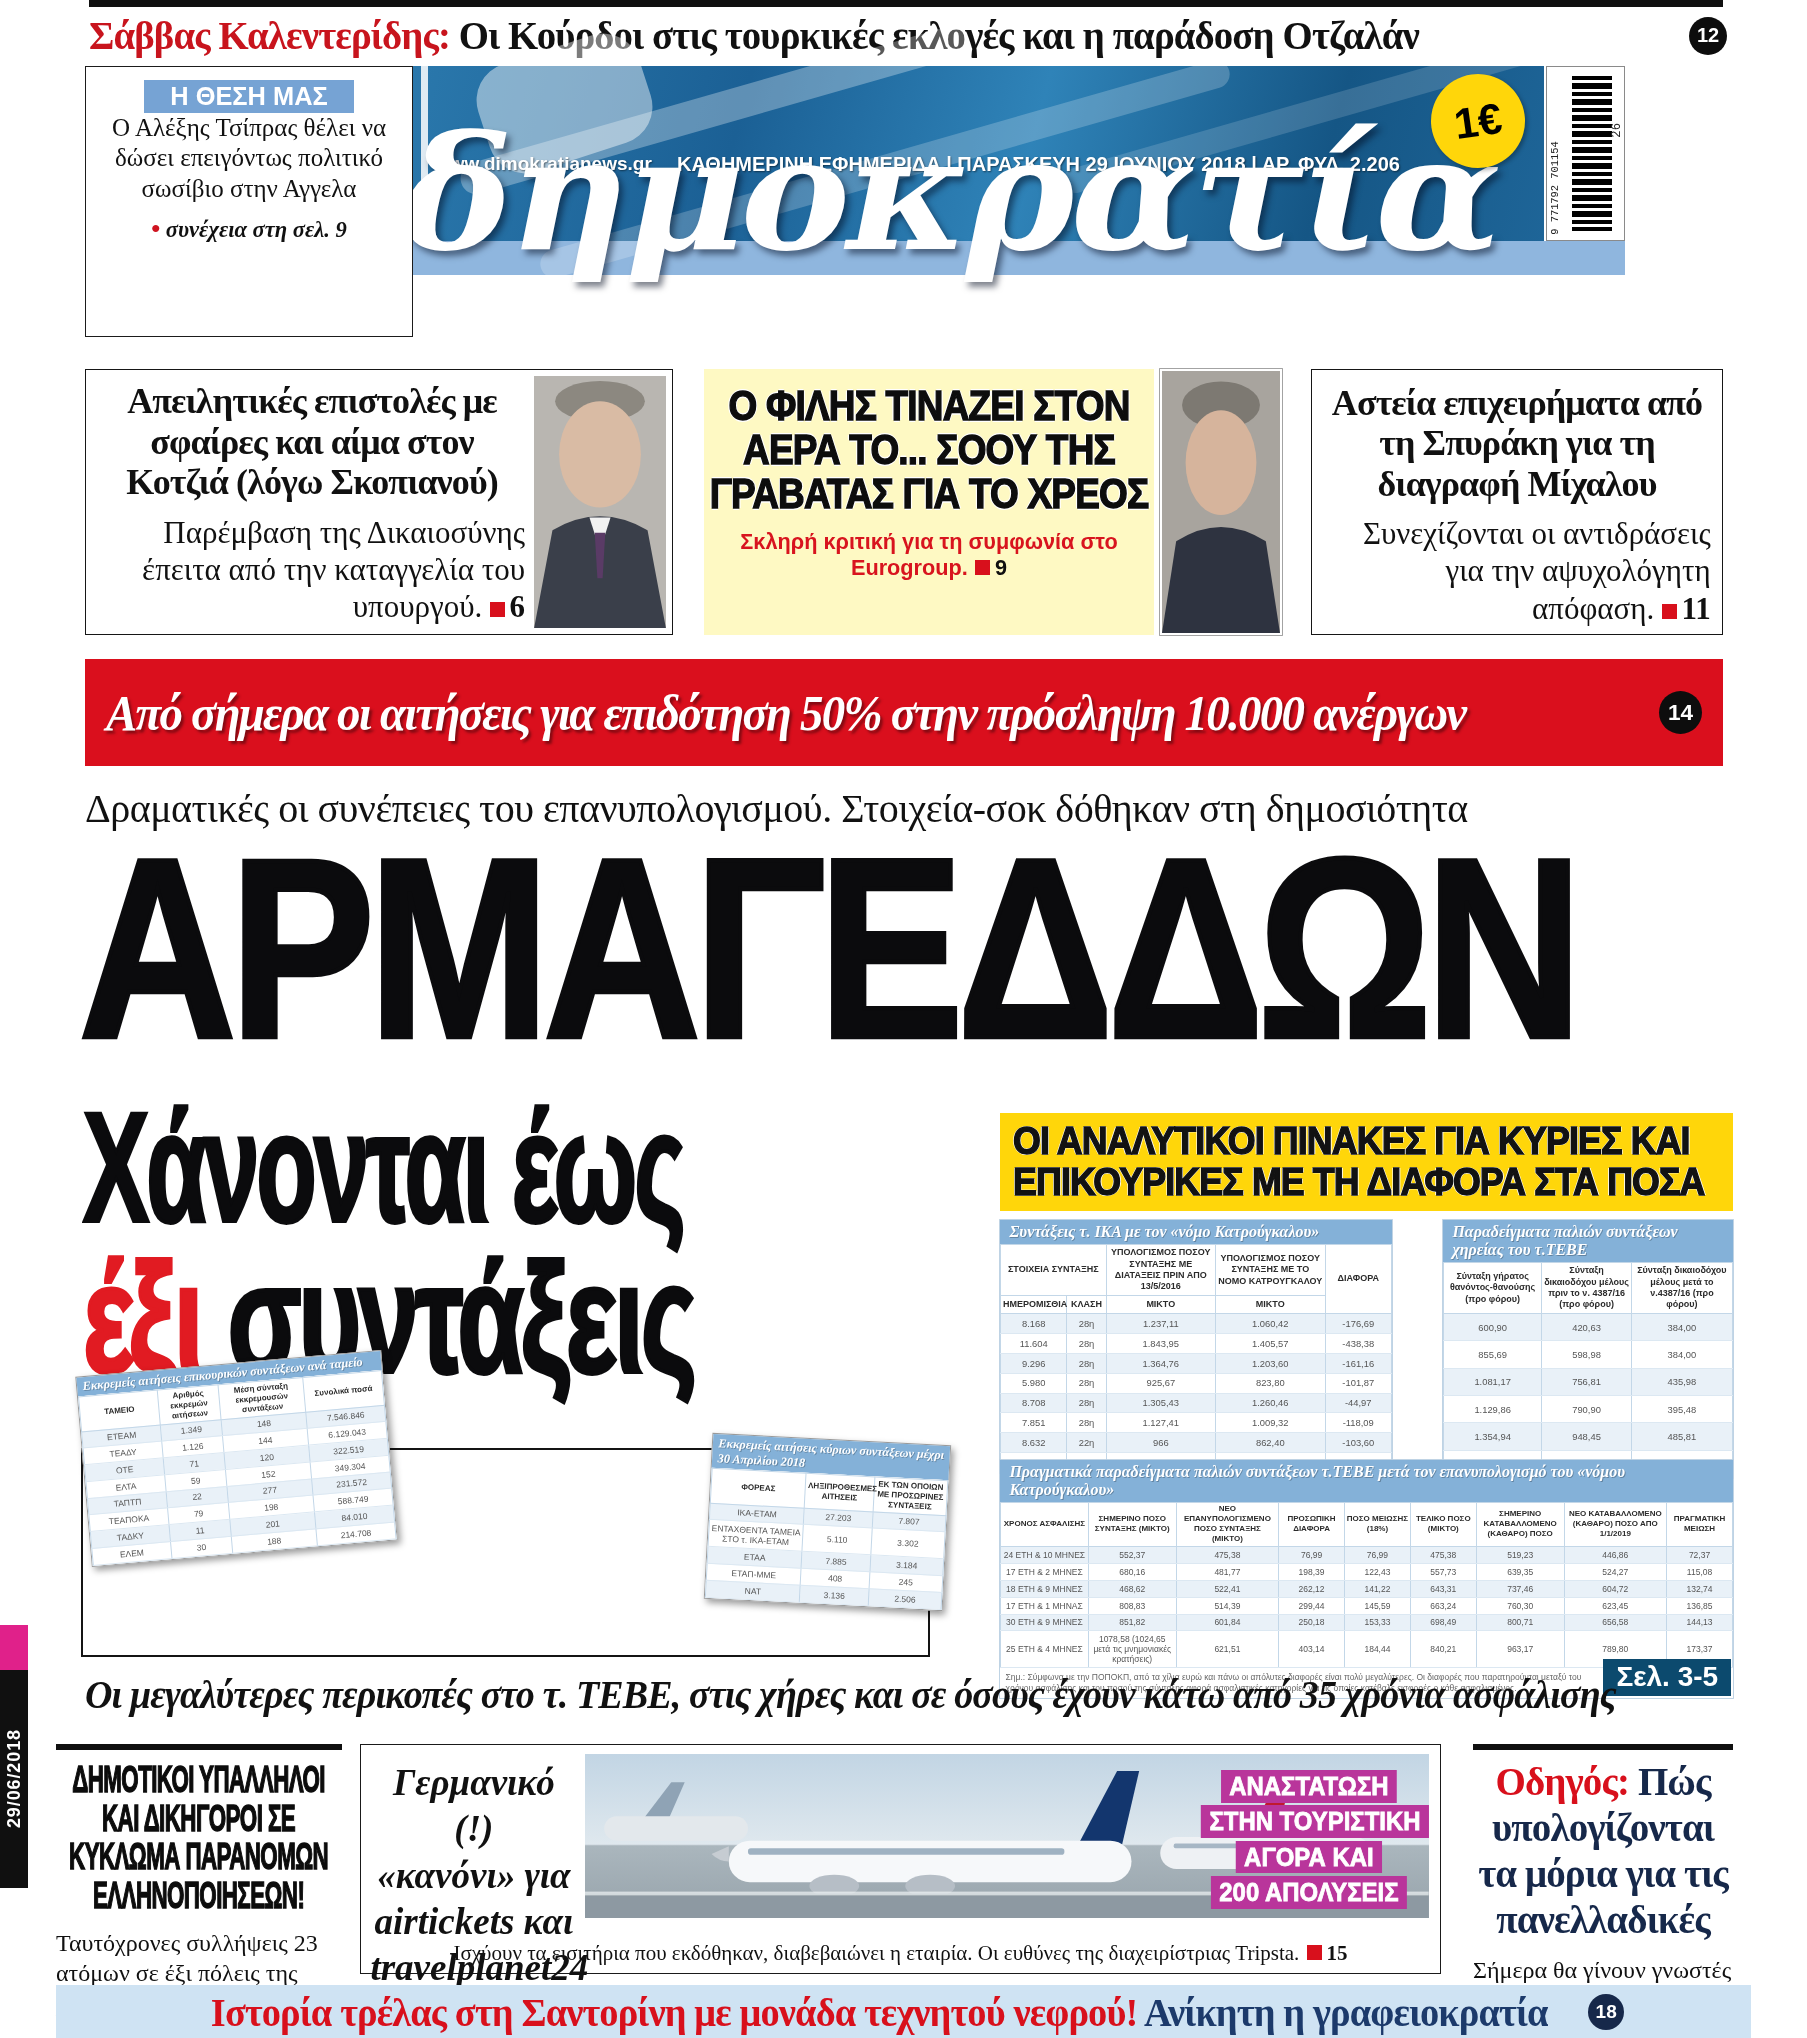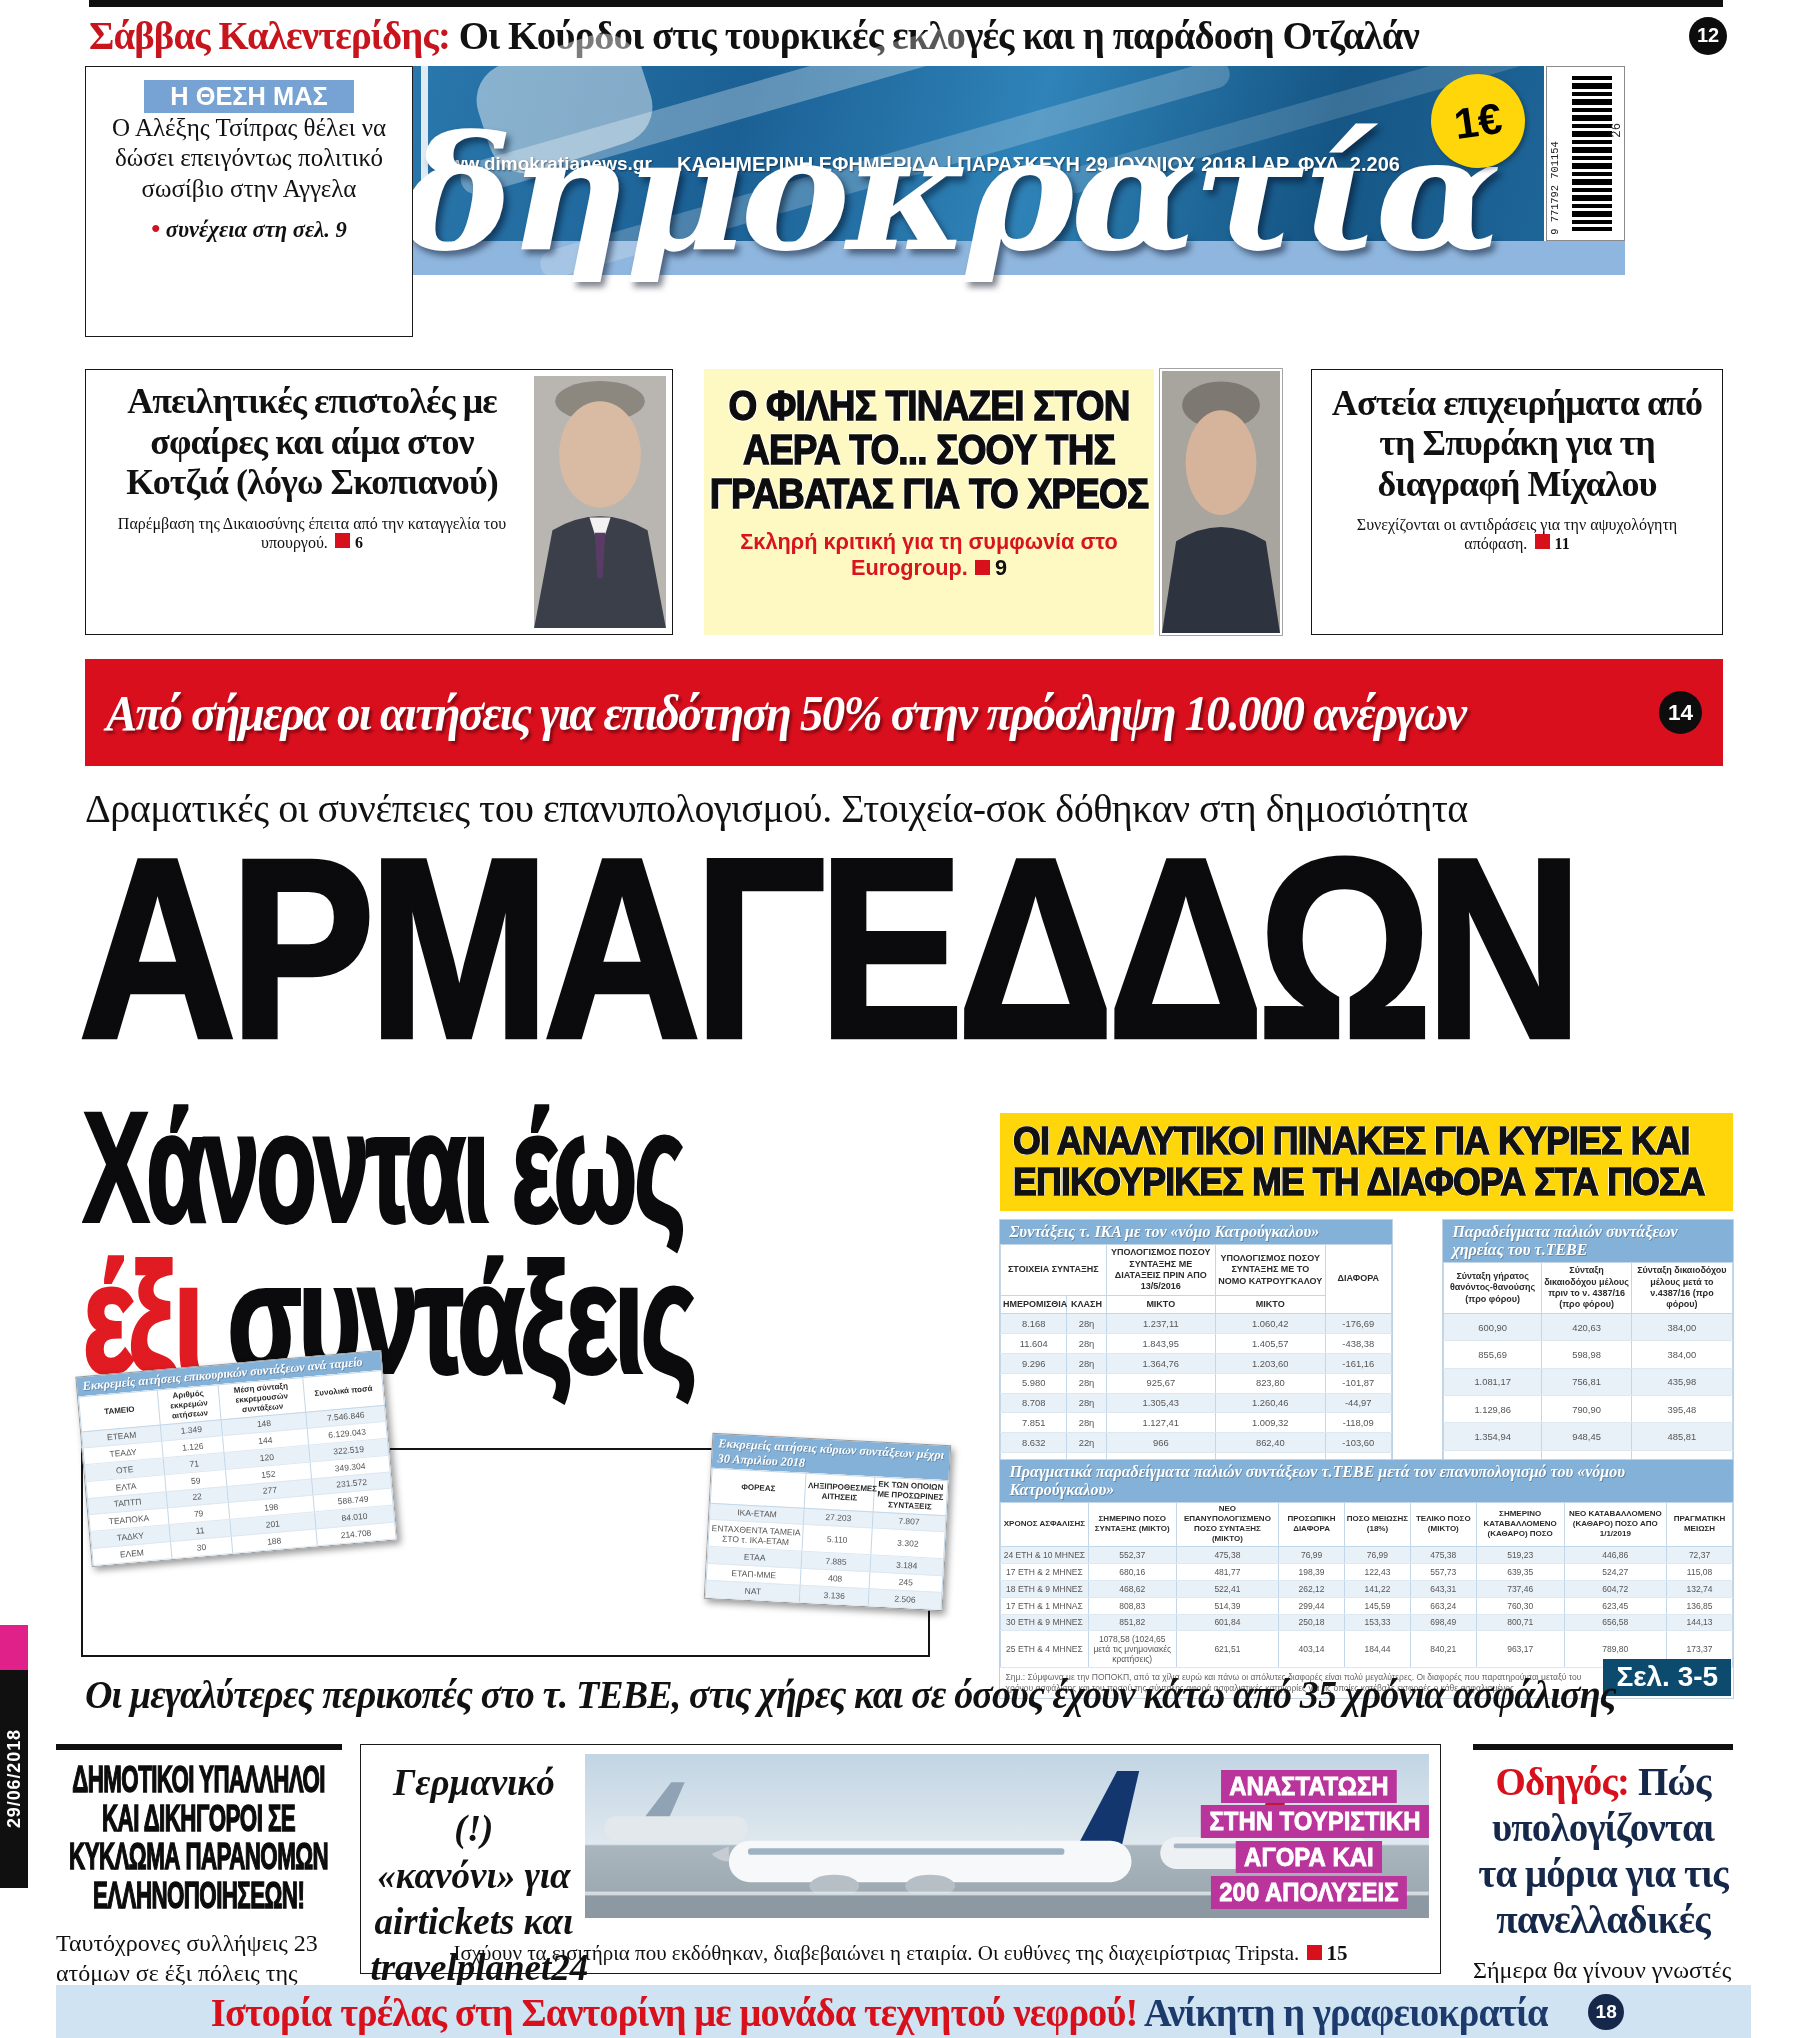--- a/index.html
+++ b/index.html
@@ -59,21 +59,21 @@
   .barcode .num { position:absolute; left:1.9px; top:5.6px; bottom:5.6px; writing-mode:vertical-rl;
              transform:rotate(180deg); font-family:"Liberation Mono",monospace; font-size:10.4px; color:#222; }
   .barcode .iss { position:absolute; right:0px; top:56px; writing-mode:vertical-rl; transform:rotate(180deg);
              font-family:"Liberation Mono",monospace; font-size:12.2px; color:#222; }
 
   
   .artbox { border:1.9px solid #161616; box-sizing:border-box; background:#fff; }
   .artL { left:85px; top:369px; width:588px; height:266px; display:flex; }
   .artL .inner { flex:1; padding:11.3px 3.8px 7.5px 13px; text-align:center; }
   .headline { font-weight:bold; font-size:36px; line-height:1.12; letter-spacing:-0.9px; }
-  .summ { font-size:16px; line-height:1.2; text-align:center; margin-top:11.3px; }
+  .summ { font-size:31px; line-height:1.2; text-align:right; margin-top:11.3px; }
   .sq { display:inline-block; width:15px; height:15px; background:#d8101c; margin:0 4.7px 0 7.5px; }
   .portrait { position:relative; overflow:hidden; background:linear-gradient(180deg,#d6d4d0,#9d9a96); }
   .artL .portrait { width:132px; margin:5.6px; flex:none; }
   .greenbox { left:704px; top:369px; width:450px; height:266px; background:#fef9c3; text-align:center;
               padding-top:15px; box-sizing:border-box; }
   .gtitle { width:508px; margin-left:-29px; font-family:"Liberation Sans",sans-serif; font-weight:bold;
             font-size:42px; line-height:1.05; letter-spacing:-0.9px; color:#0d0d0d;
             -webkit-text-stroke:1.4px #0d0d0d;
             text-shadow:1.9px 0 #fff,-1.9px 0 #fff,0 1.9px #fff,0 -1.9px #fff;
             transform:scaleX(.88); transform-origin:center top; }

